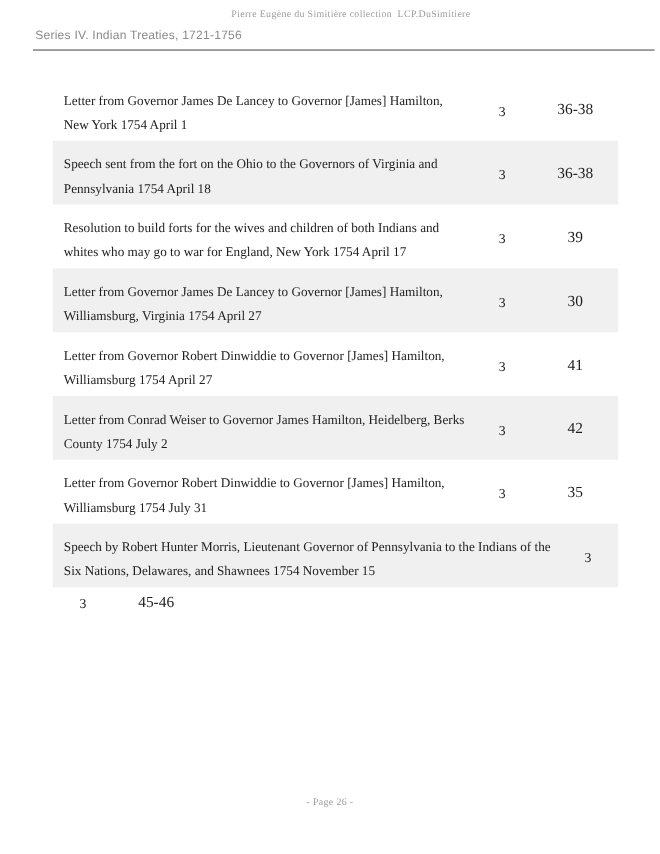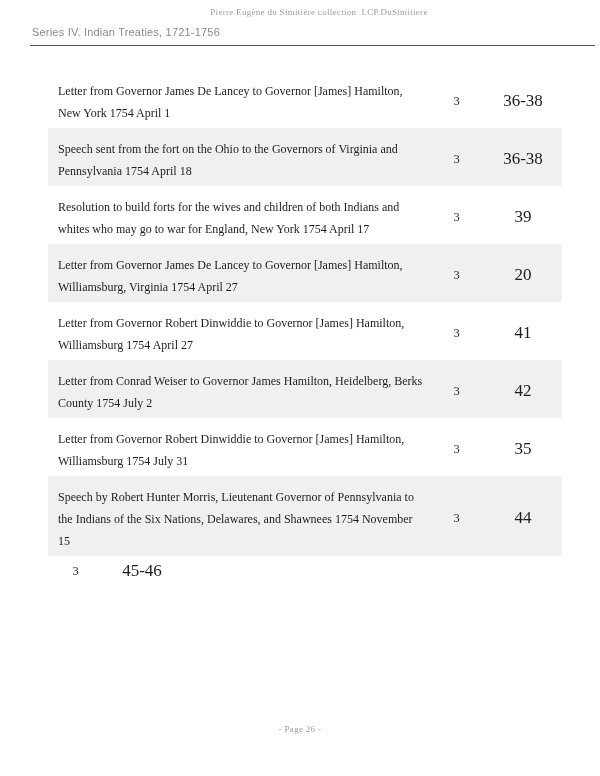--- a/index.html
+++ b/index.html
@@ -70,21 +70,21 @@
     flex: 0 0 55px;
     text-align: center;
     padding-top: 4px;
     font-size: 12.5px;
     line-height: 22px;
   }
   .cell.pages {
     flex: 0 0 78px;
     text-align: center;
     padding-top: 4px;
-    font-size: 17px;
+    font-size: 14px;
     line-height: 22px;
   }
   .page-footer {
     position: absolute;
     top: 724px; left: 0; right: 0;
     text-align: center;
     font-family: "Liberation Serif", serif;
     font-size: 9px;
     color: var(--muted-gray);
     letter-spacing: 0.3px;
@@ -116,21 +116,21 @@
 
   <div class="entry-row">
     <div class="cell desc">Resolution to build forts for the wives and children of both Indians and whites who may go to war for England, New York 1754 April 17</div>
     <div class="cell box">3</div>
     <div class="cell pages">39</div>
   </div>
 
   <div class="entry-row">
     <div class="cell desc">Letter from Governor James De Lancey to Governor [James] Hamilton, Williamsburg, Virginia 1754 April 27</div>
     <div class="cell box">3</div>
-    <div class="cell pages">20</div>
+    <div class="cell pages">30</div>
   </div>
 
   <div class="entry-row">
     <div class="cell desc">Letter from Governor Robert Dinwiddie to Governor [James] Hamilton, Williamsburg 1754 April 27</div>
     <div class="cell box">3</div>
     <div class="cell pages">41</div>
   </div>
 
   <div class="entry-row">
     <div class="cell desc">Letter from Conrad Weiser to Governor James Hamilton, Heidelberg, Berks County 1754 July 2</div>
@@ -140,21 +140,20 @@
 
   <div class="entry-row">
     <div class="cell desc">Letter from Governor Robert Dinwiddie to Governor [James] Hamilton, Williamsburg 1754 July 31</div>
     <div class="cell box">3</div>
     <div class="cell pages">35</div>
   </div>
 
   <div class="entry-row">
     <div class="cell desc">Speech by Robert Hunter Morris, Lieutenant Governor of Pennsylvania to the Indians of the Six Nations, Delawares, and Shawnees 1754 November 15</div>
     <div class="cell box">3</div>
-    <div class="cell pages">44</div>
   </div>
 
   <div class="entry-row">
     <div class="cell box">3</div>
     <div class="cell pages">45-46</div>
   </div>
 </div>
 
   <div class="page-footer">- Page 26 -</div>
 

